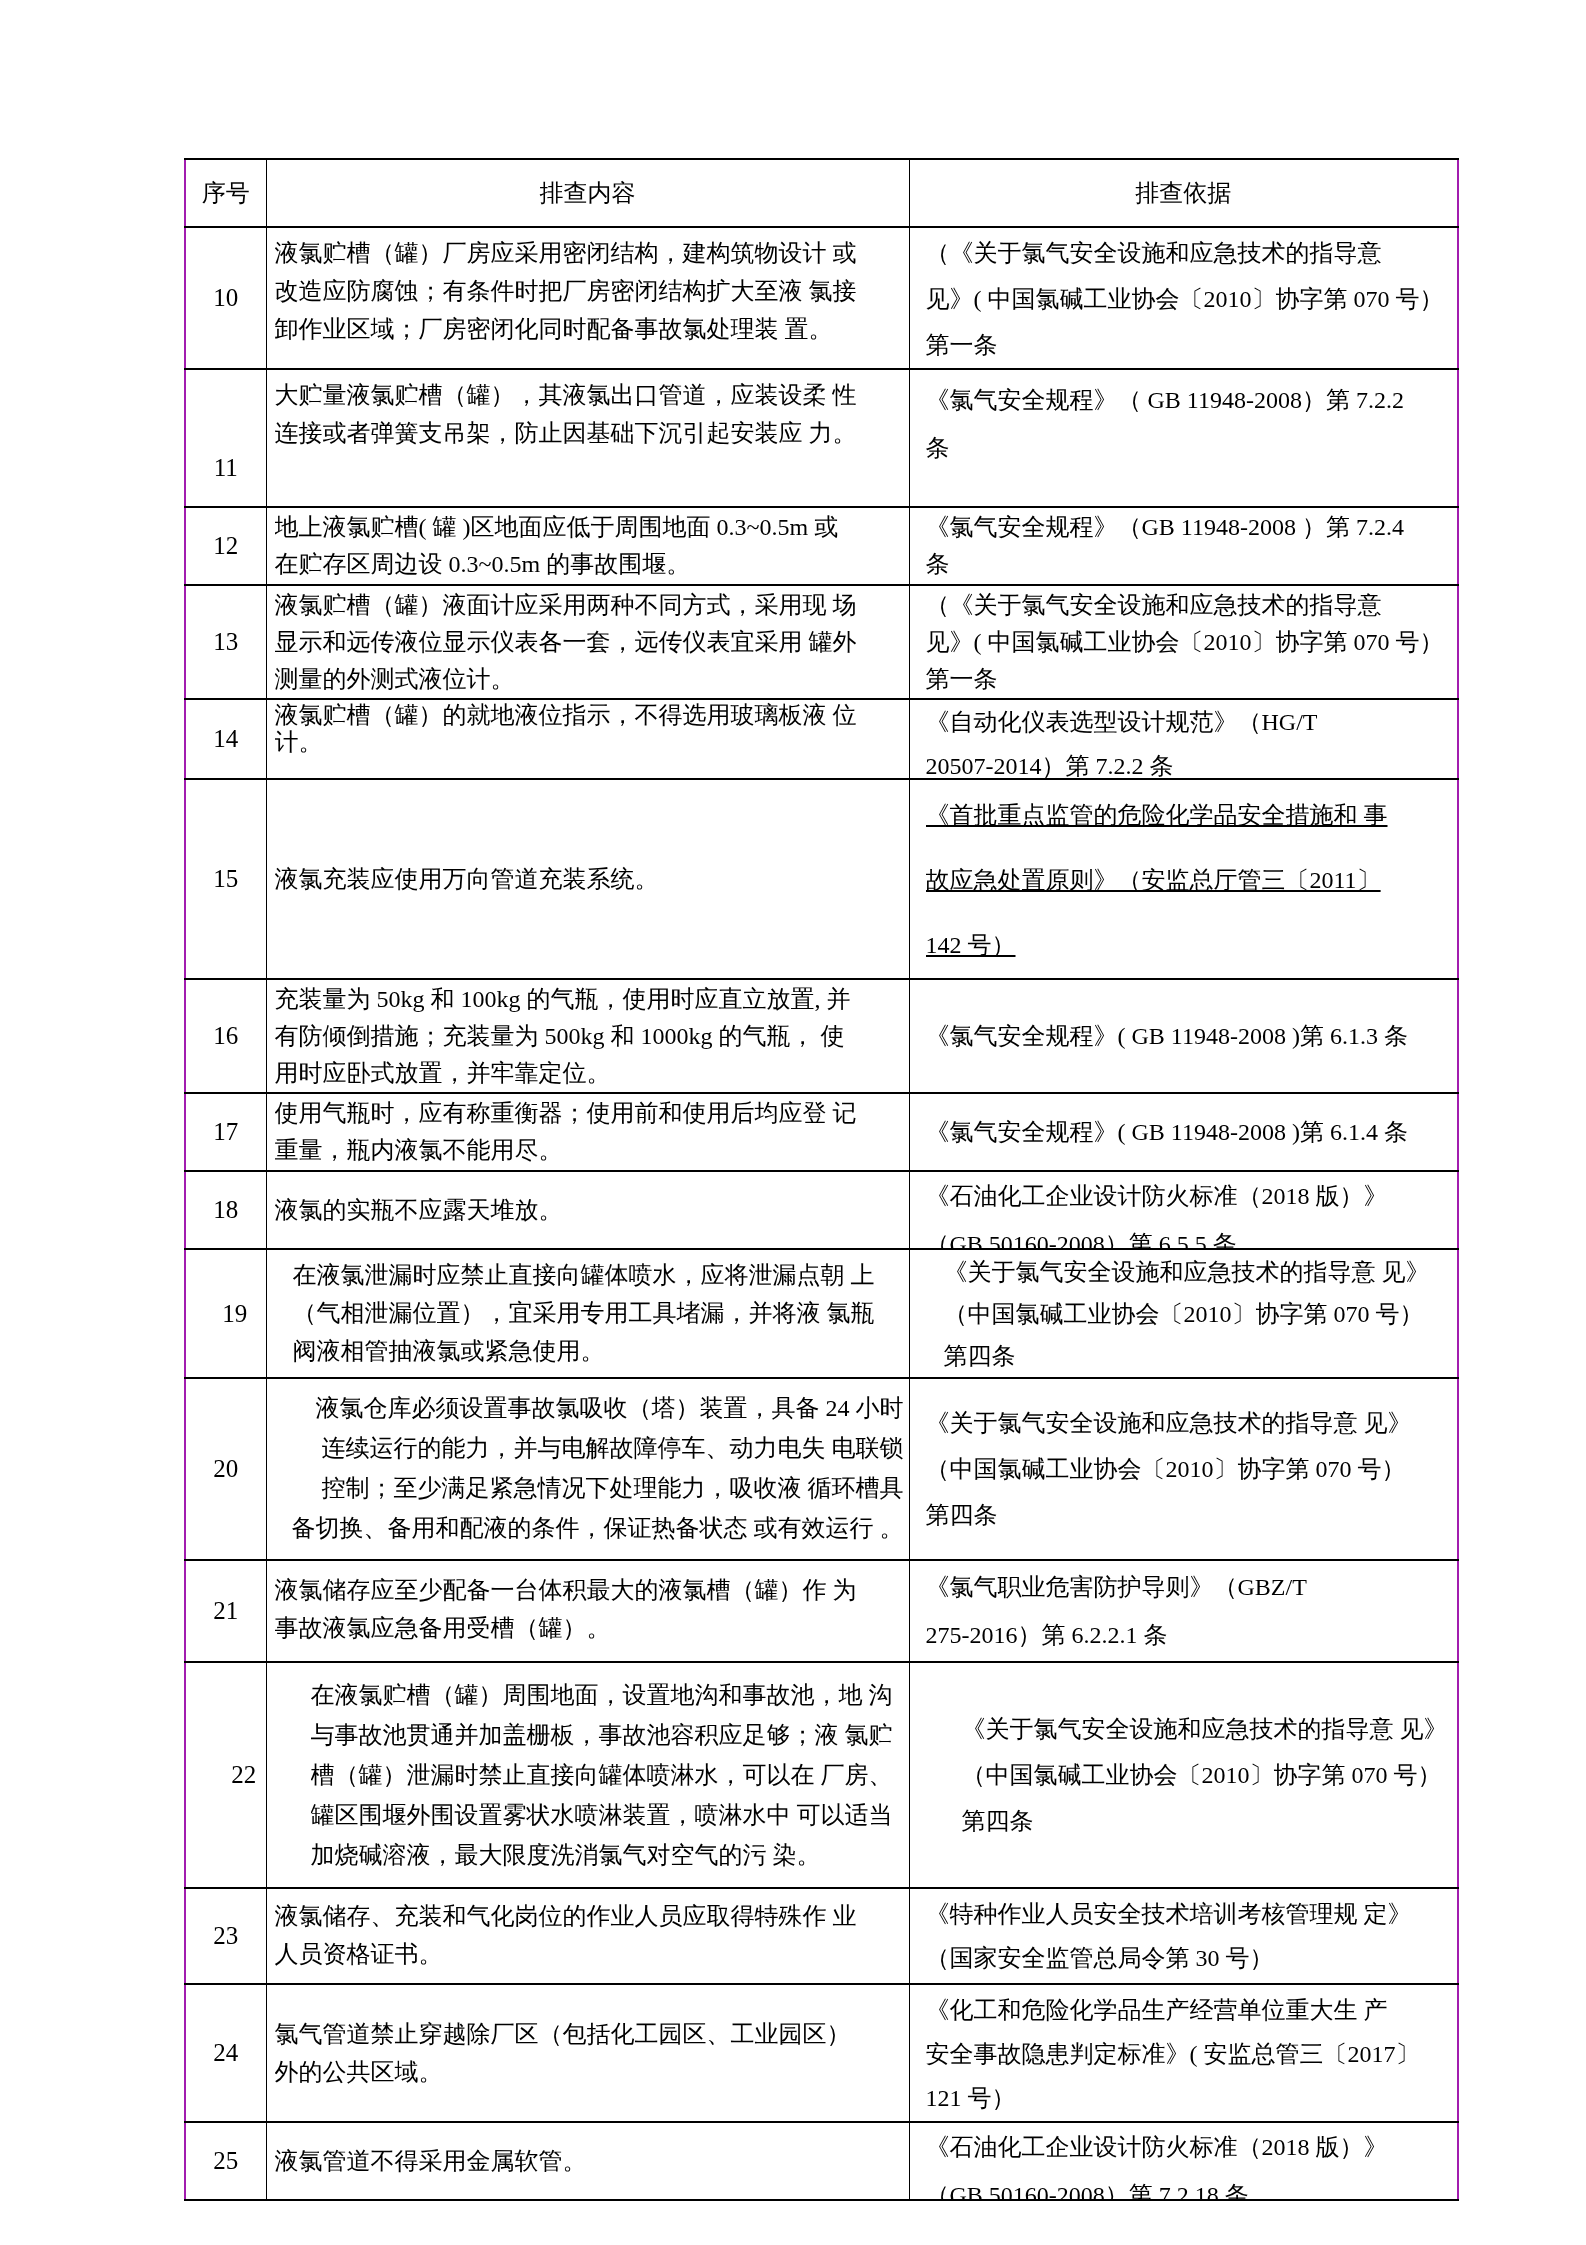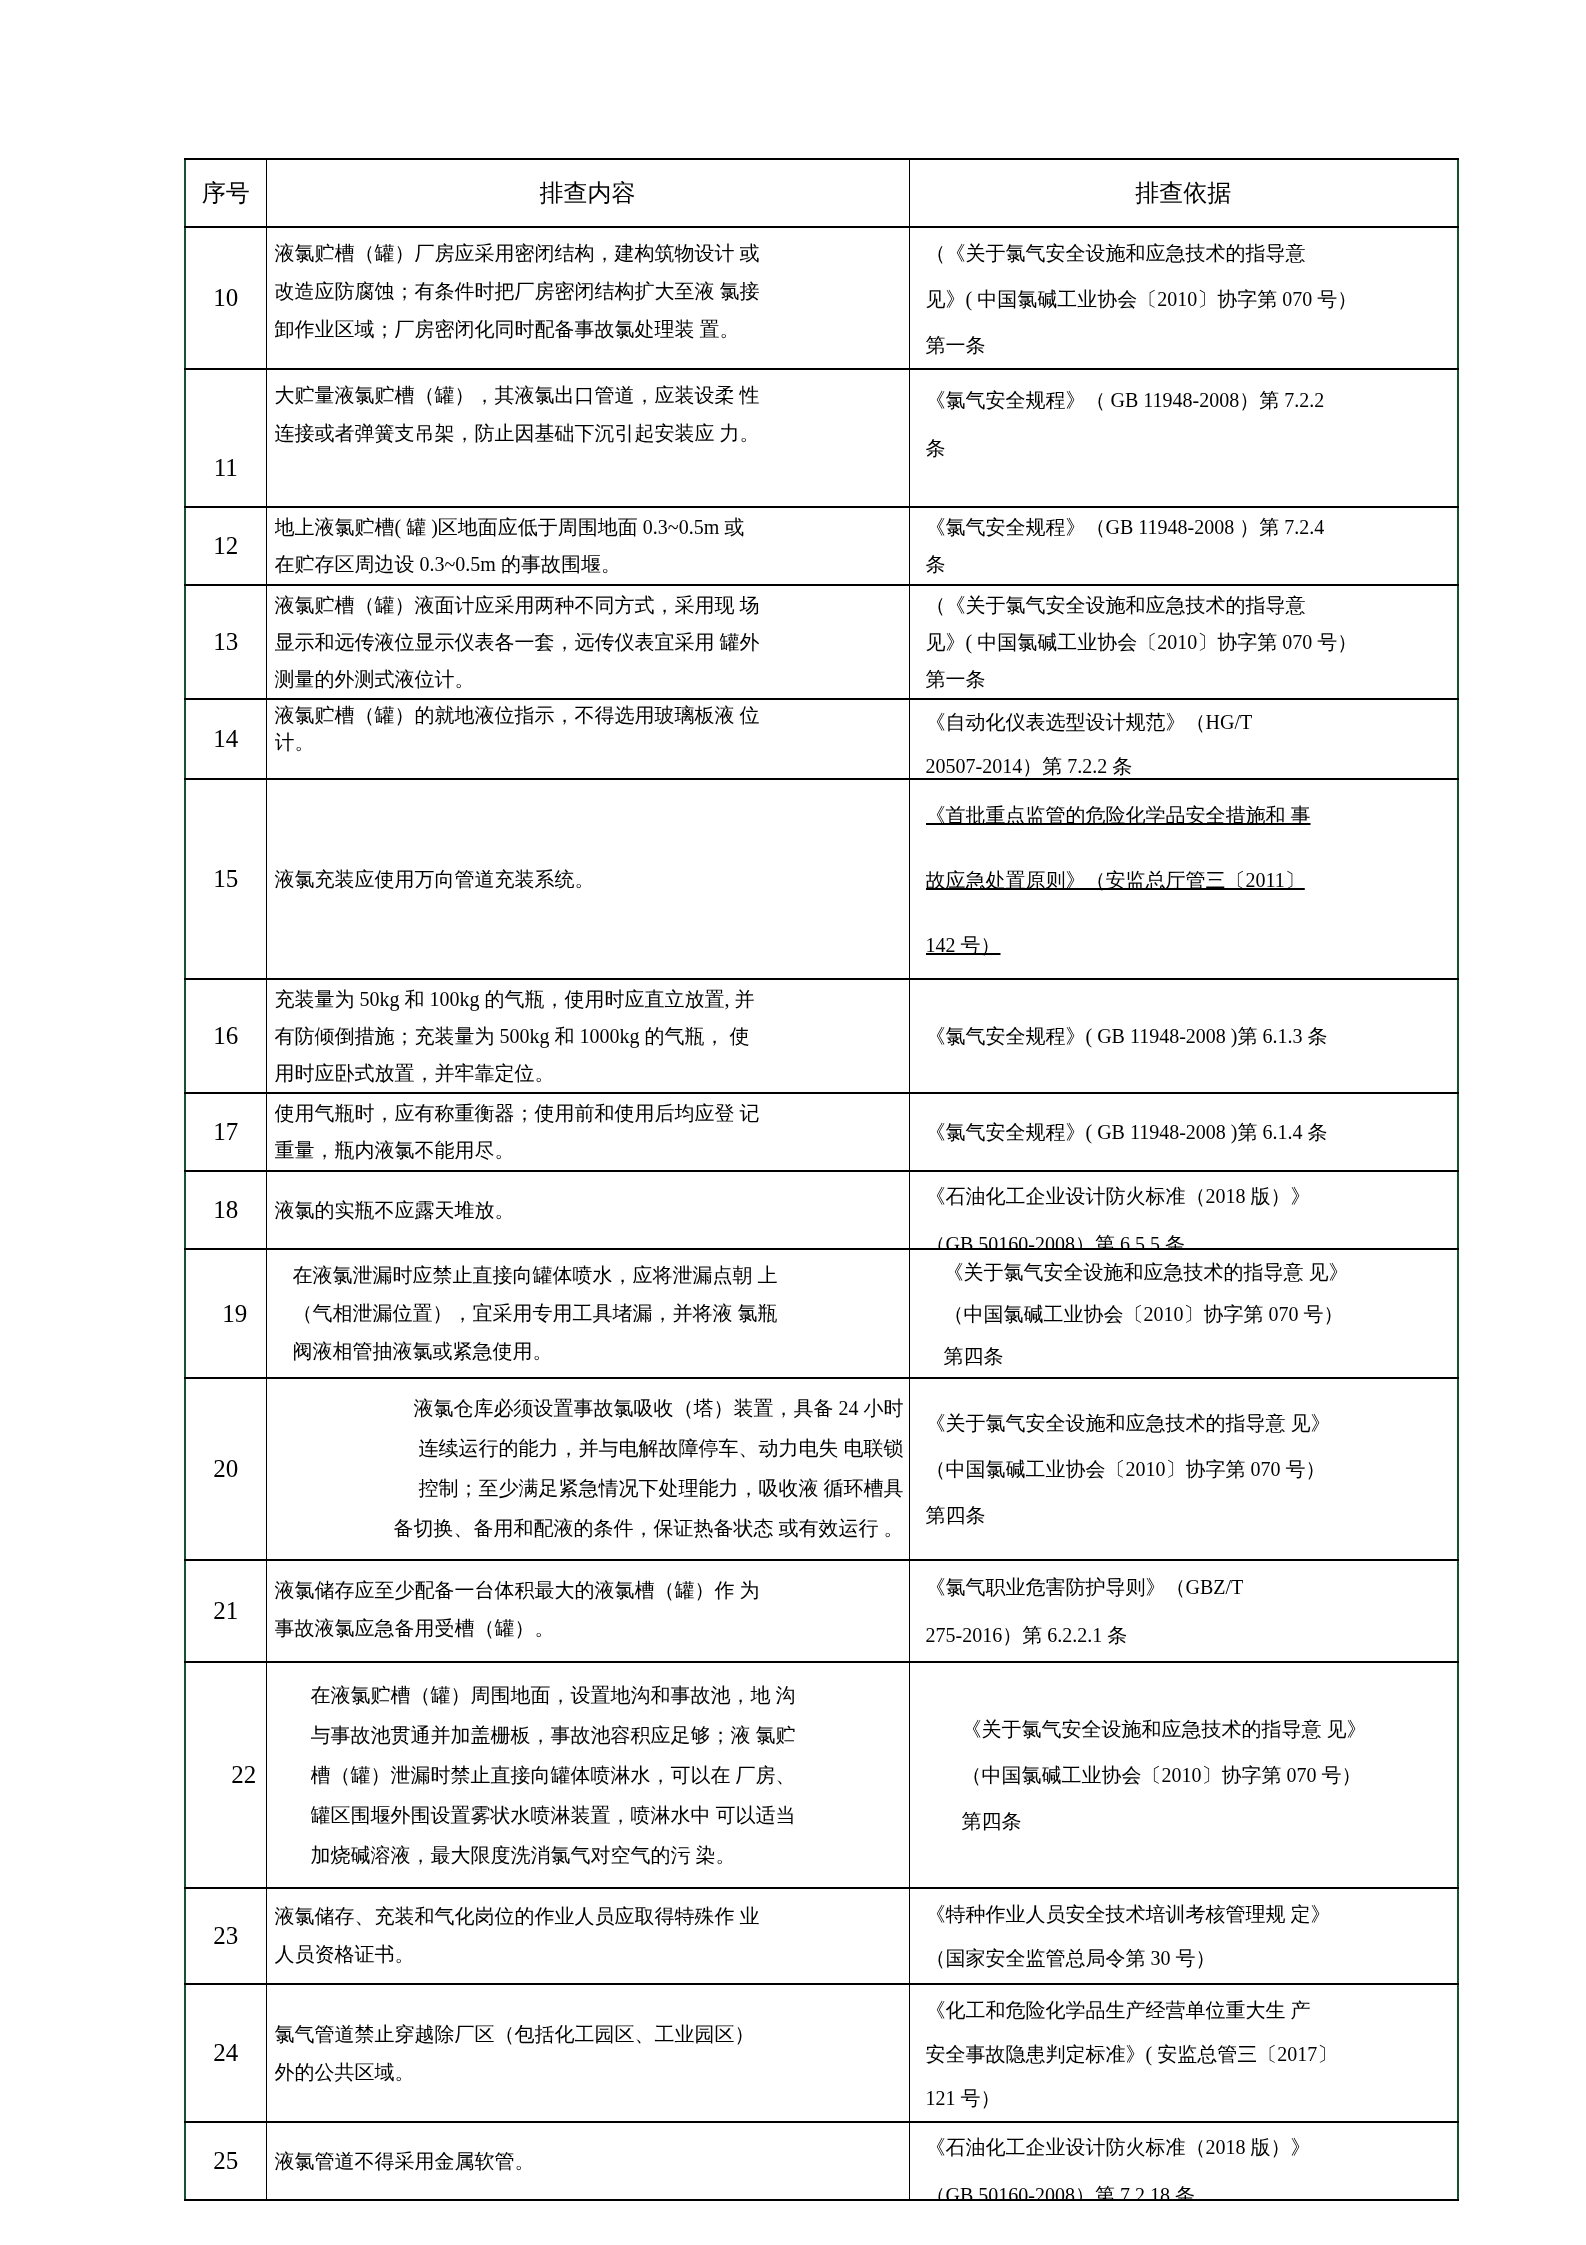--- a/index.html
+++ b/index.html
@@ -13,38 +13,38 @@
   }
   .sheet {
     position: absolute;
     left: 184px;
     top: 158px;
   }
   table.grid {
     border-collapse: collapse;
     table-layout: fixed;
     width: 1273px;
-    border: 2px solid #14532d;
+    border: 2px solid #a21caf;
   }
   col.c1col { width: 81px; }
   col.c2col { width: 643px; }
   col.c3col { width: 549px; }
   td {
     border-left: 1px solid #000;
     border-right: 1px solid #000;
     border-top: 2px solid #000;
     border-bottom: 2px solid #000;
     padding: 0;
     vertical-align: top;
     overflow: hidden;
   }
   .bx {
     white-space: pre-wrap;
     overflow: hidden;
-    font-size: 20px;
+    font-size: 24px;
     line-height: 38px;
   }
   td.c1 { text-align: center; vertical-align: middle; font-size: 25px; }
   td.c2 .bx { margin-left: 8px;  margin-right: 5px; }
   td.c3 .bx { margin-left: 16px; margin-right: 5px; }
 
   tr.hd td { height: 66px; text-align: center; vertical-align: middle; }
   tr.hd .bx { font-size: 24px; margin: 0; }
 
   tr.r10 td { height: 140px; }

